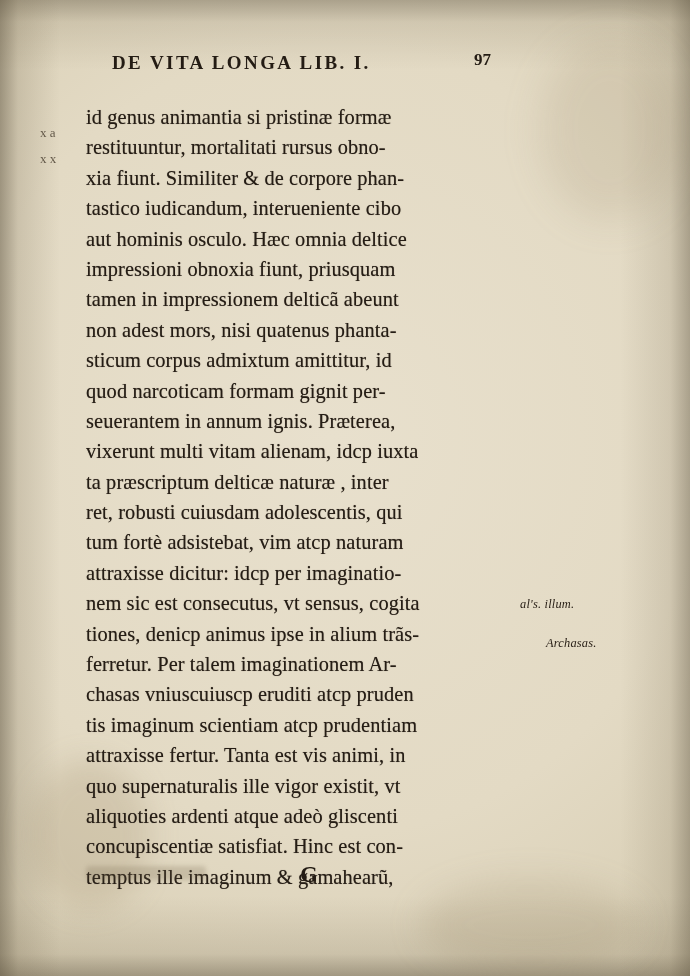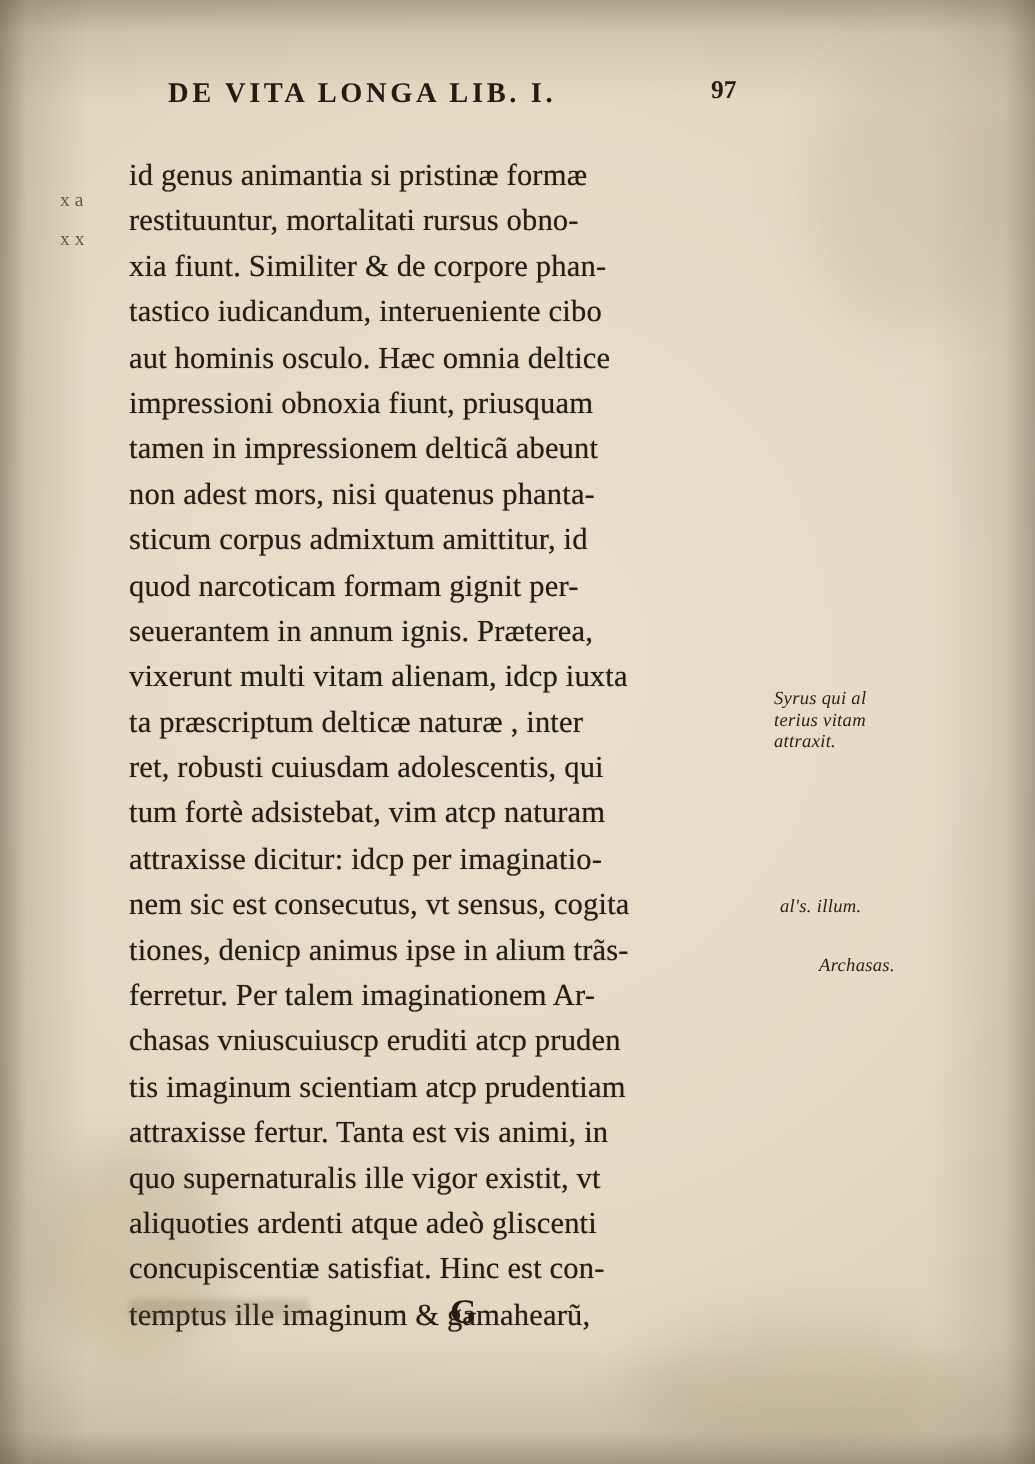--- a/index.html
+++ b/index.html
@@ -161,23 +161,20 @@
       <div class="line">ferretur. Per talem imaginationem Ar-</div>
       <div class="line">chasas vniuscuiuscp eruditi atcp pruden</div>
       <div class="line">tis imaginum scientiam atcp prudentiam</div>
       <div class="line">attraxisse fertur. Tanta est vis animi, in</div>
       <div class="line">quo supernaturalis ille vigor existit, vt</div>
       <div class="line">aliquoties ardenti atque adeò gliscenti</div>
       <div class="line">concupiscentiæ satisfiat. Hinc est con-</div>
       <div class="line">temptus ille imaginum &amp; gamahearũ,</div>
     </div>
 
-    <div class="marginalia" id="mg0">Syrus qui al
-terius vitam
-attraxit.</div>
     <div class="marginalia" id="mg1">al's. illum.</div>
     <div class="marginalia" id="mg2">Archasas.</div>
 
     <div class="smudge"></div>
     <div class="signature">G</div>
 
   </div>
 </div>
 
 </body></html>

